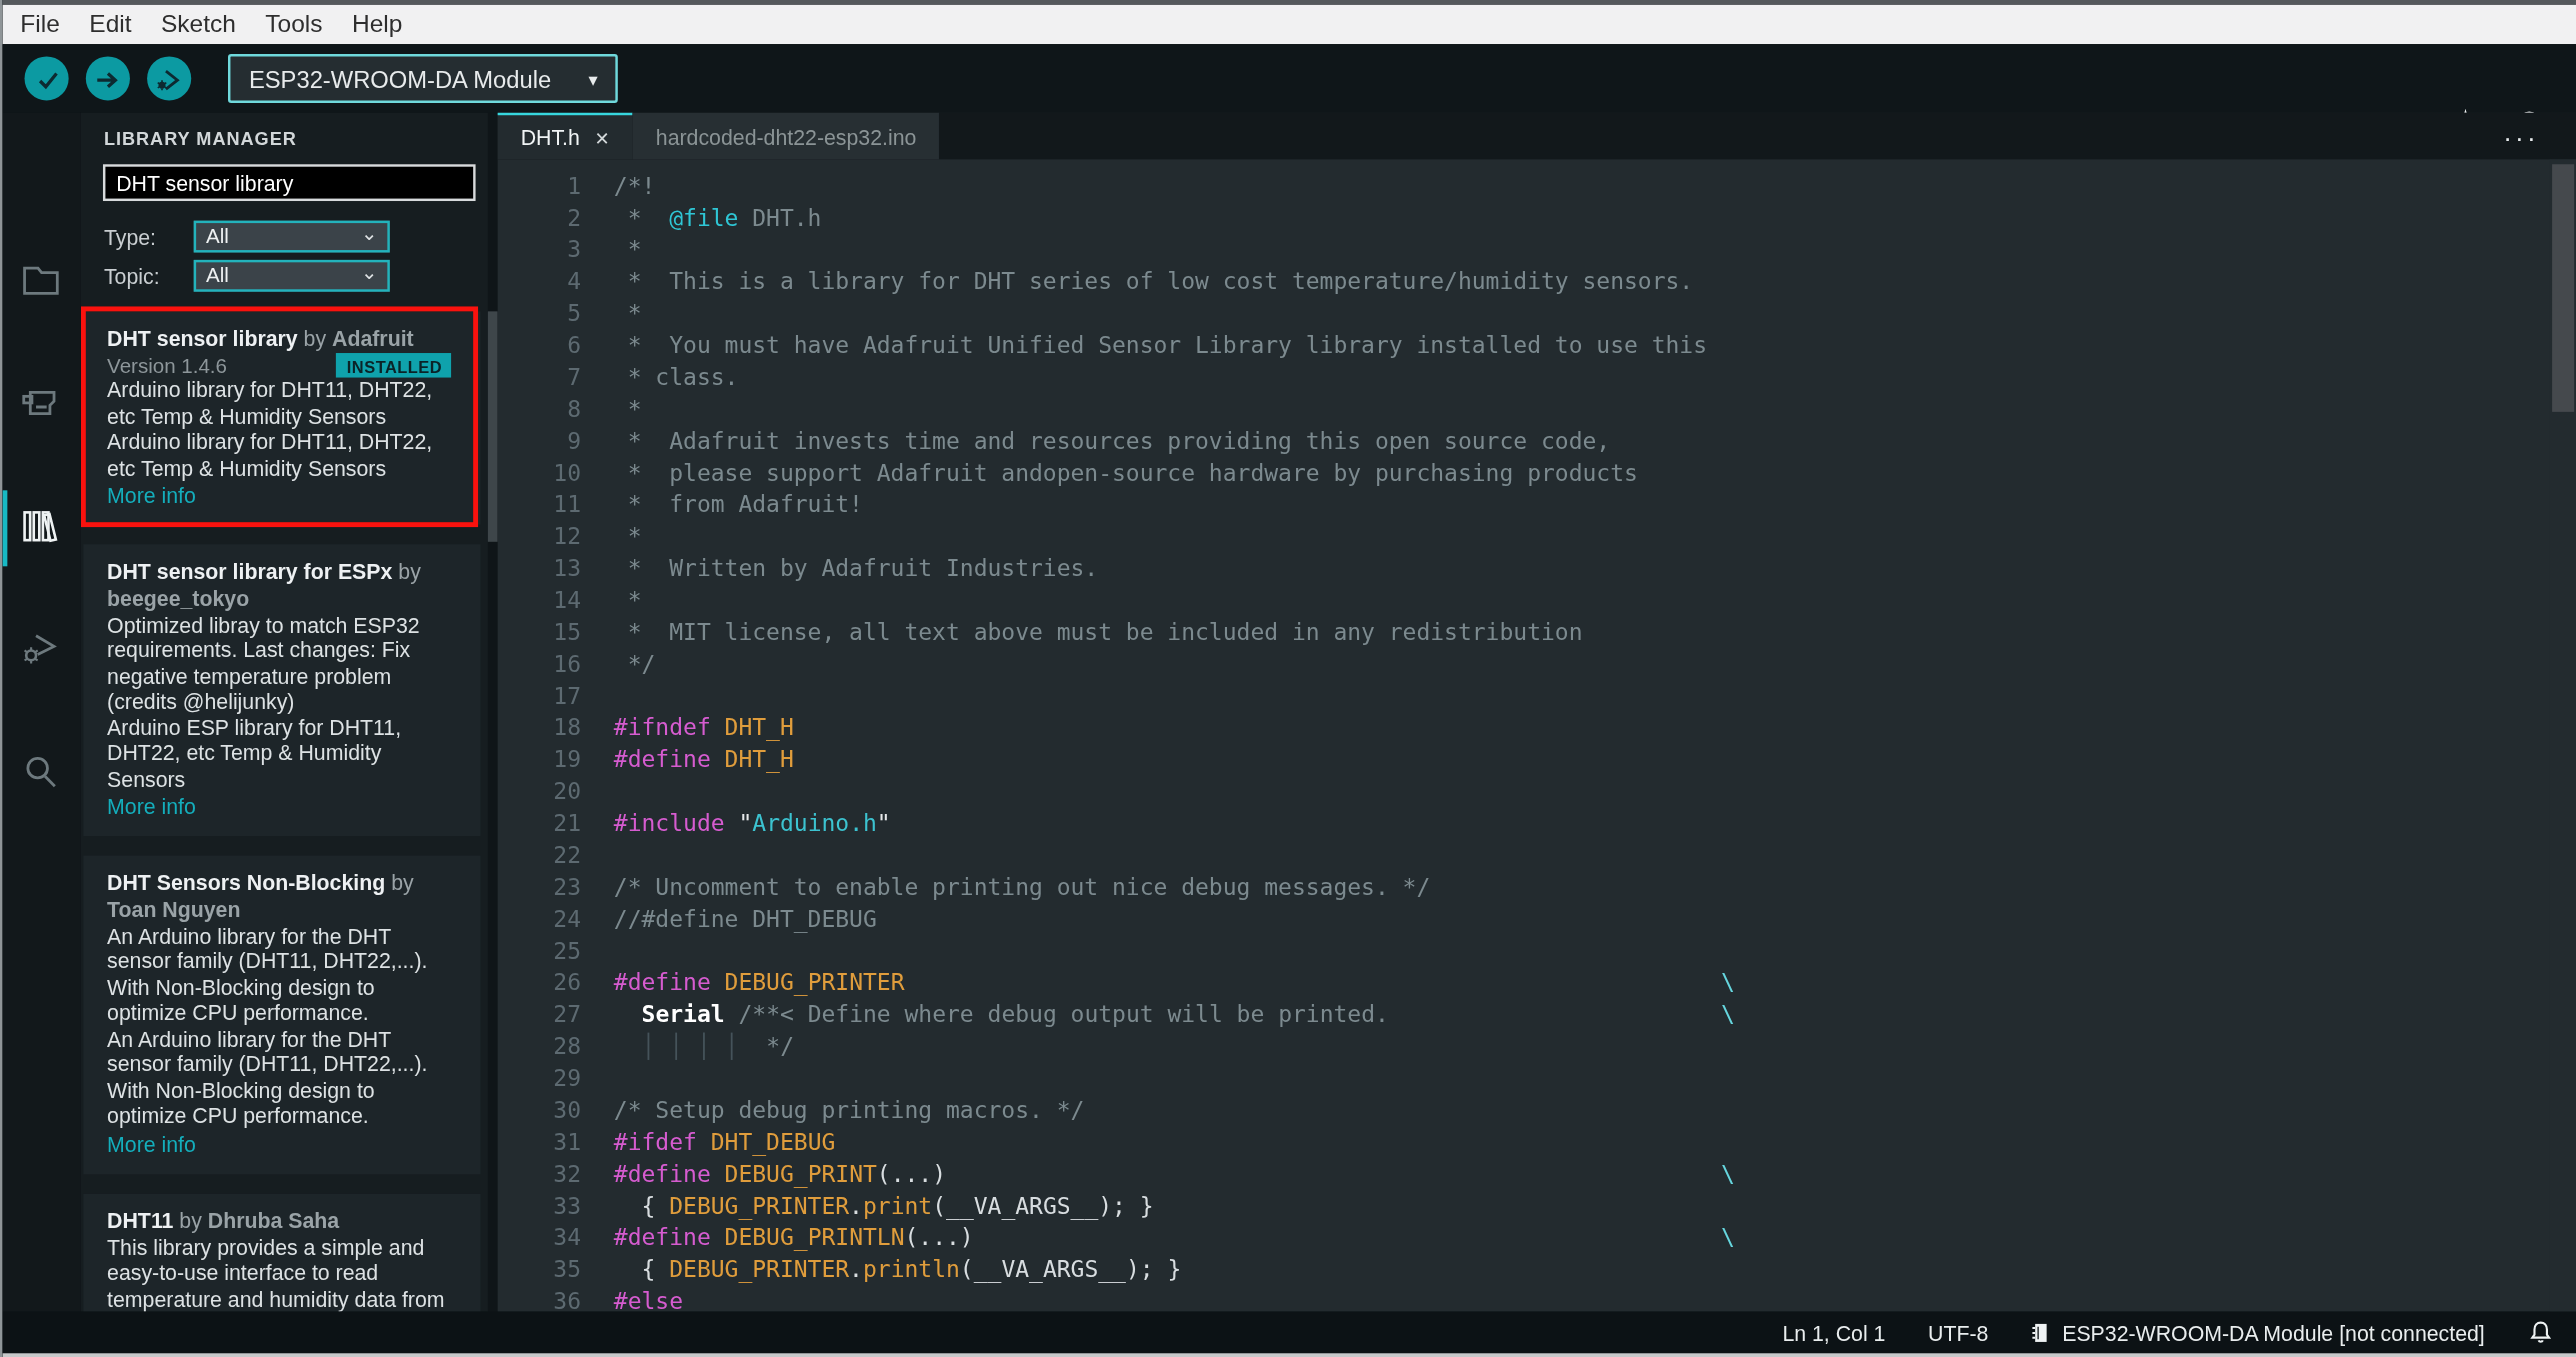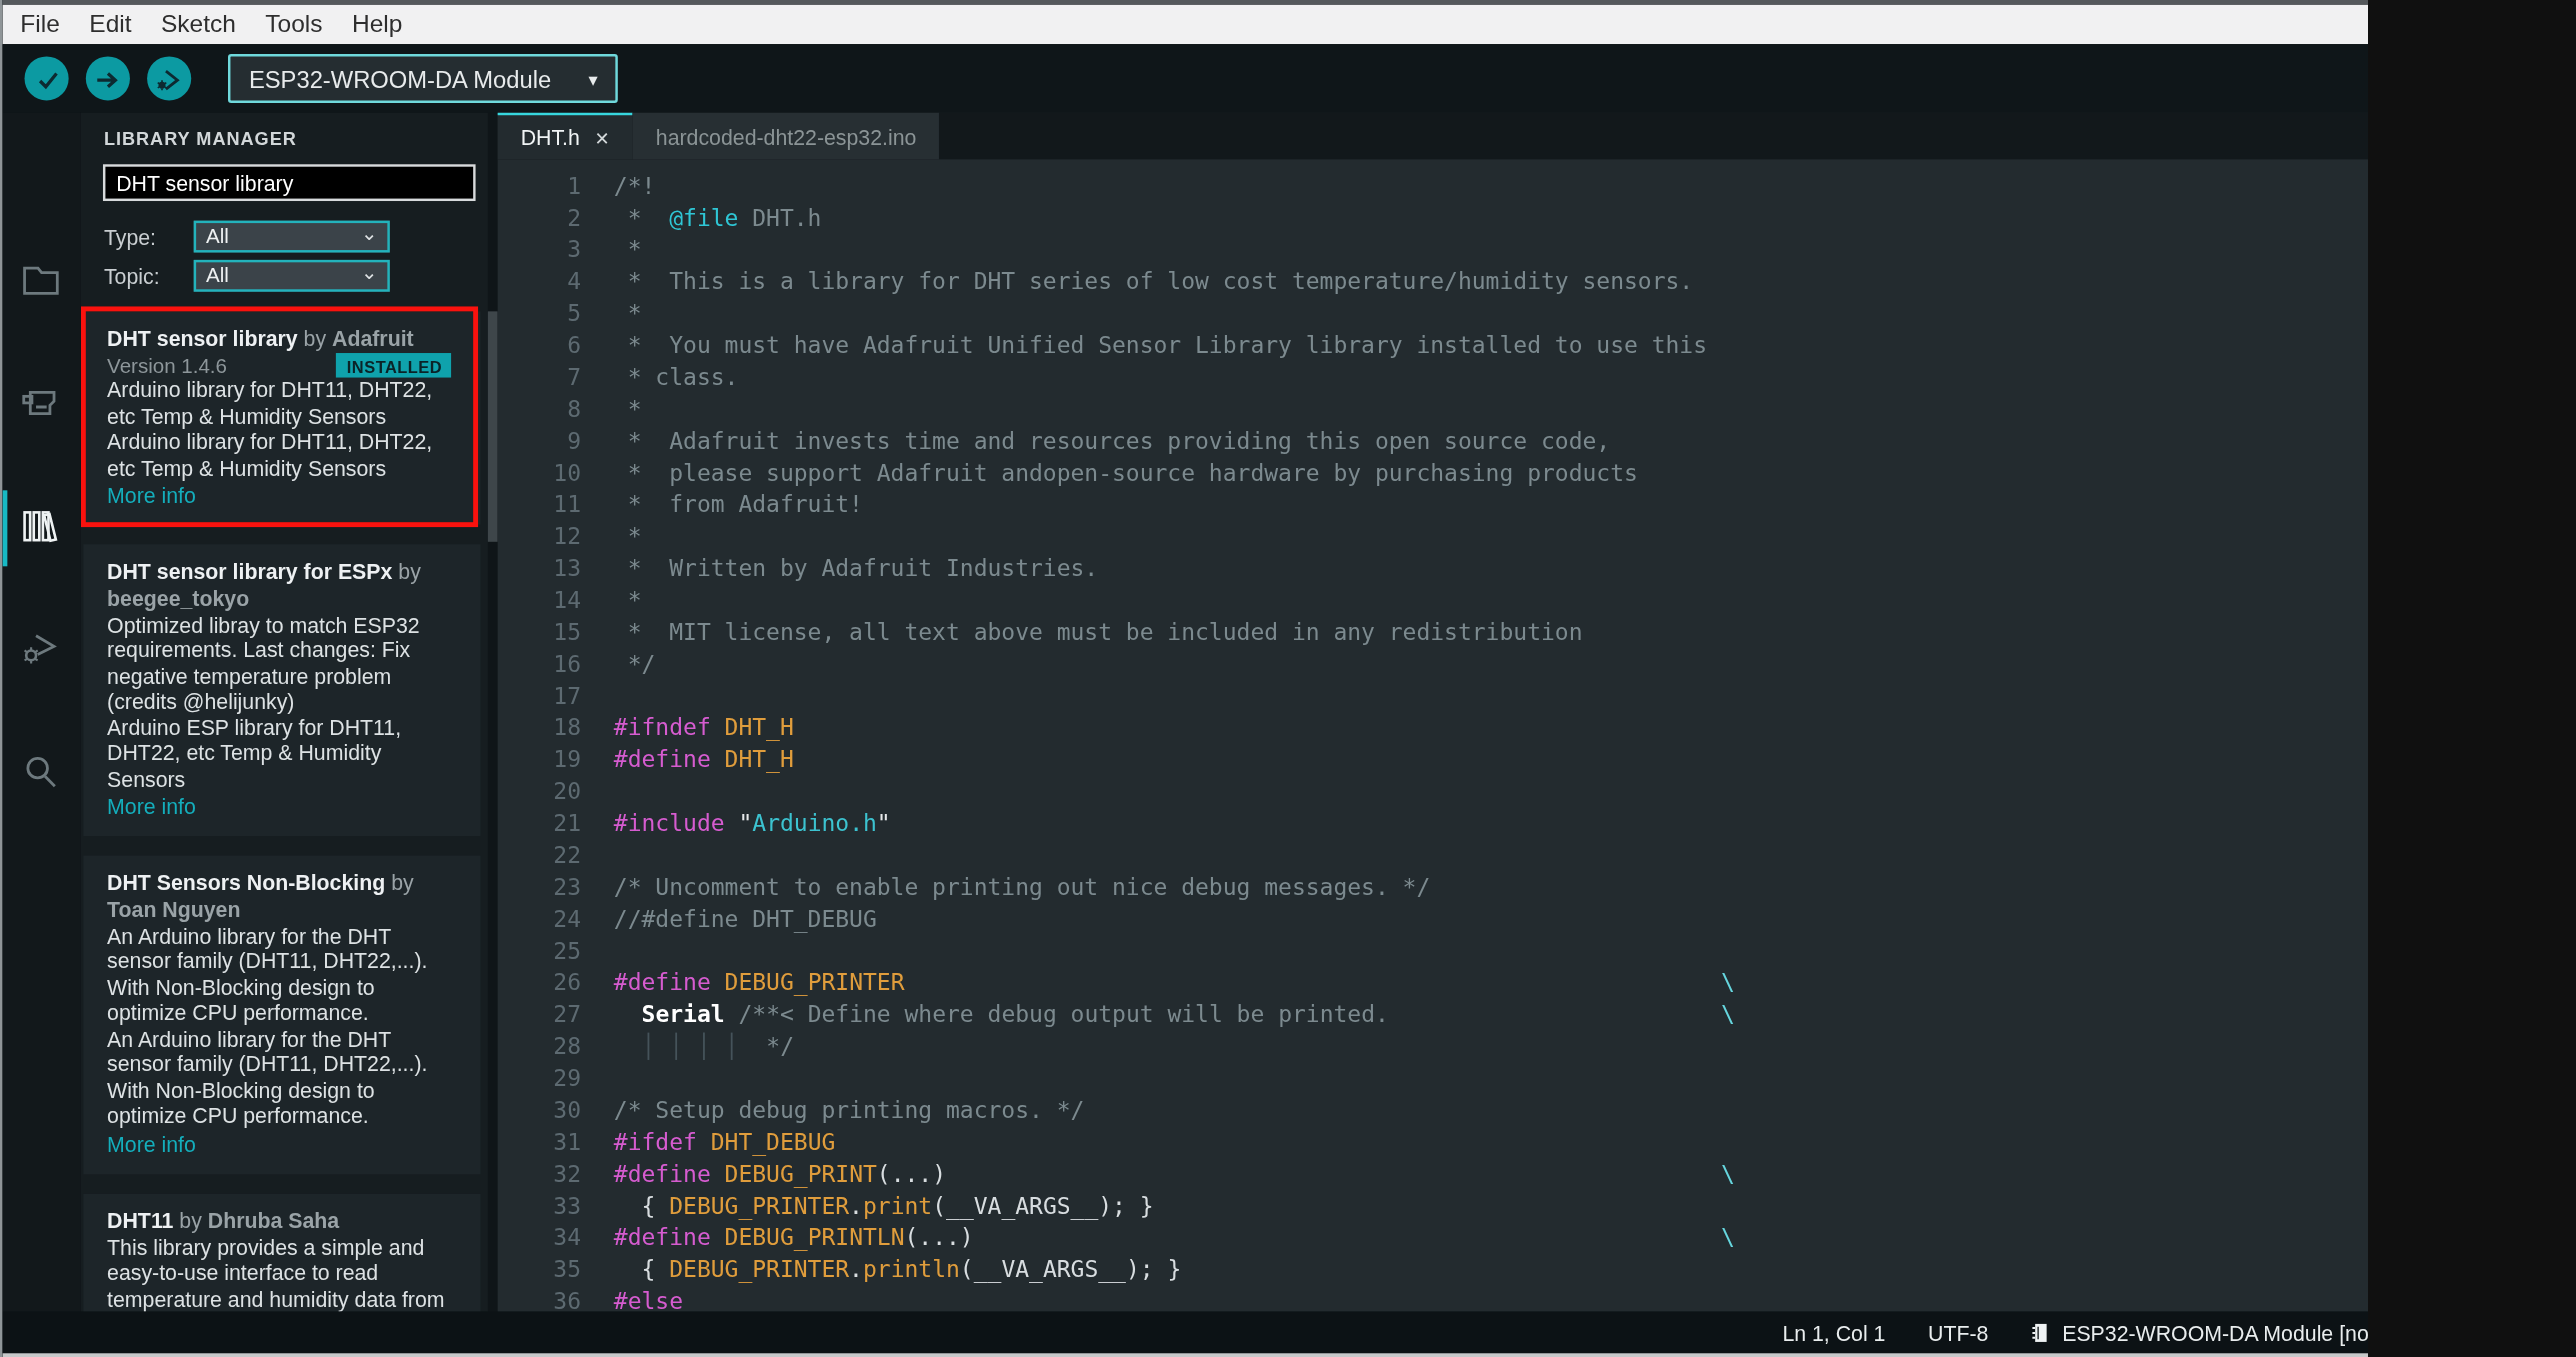--- a/index.html
+++ b/index.html
@@ -1,16 +1,16 @@
 <!DOCTYPE html>
 <html style="font-size:10.7px"><head>
 <meta charset="utf-8">
 <style>
   html,body{margin:0;padding:0;background:#101010;}
-  .viewport{width:2368px;height:1358px;overflow:hidden;}
+  .viewport{width:2576px;height:1358px;overflow:hidden;}
   .scale{width:1051px;height:554px;transform:scale(2.4516);transform-origin:0 0;}
   .window{position:relative;width:1051px;height:554px;background:#0f1518;overflow:hidden;
           font-family:"Liberation Sans",sans-serif;border-left:1.3px solid #8f9598;box-sizing:border-box;}
   .win-top{position:absolute;left:0;top:0;right:0;height:2px;background:#55595c;}
   
   .menubar{position:absolute;left:0;right:0;top:2px;height:16.4px;background:#f1f1f2;
            display:flex;align-items:center;padding-left:1.3px;}
   .menu-item{padding:0 6px;font-size:10px;color:#2e2e2e;line-height:16.4px;}
   
   .toolbar{position:absolute;left:0;right:0;top:18.4px;height:28px;background:#0f1619;

